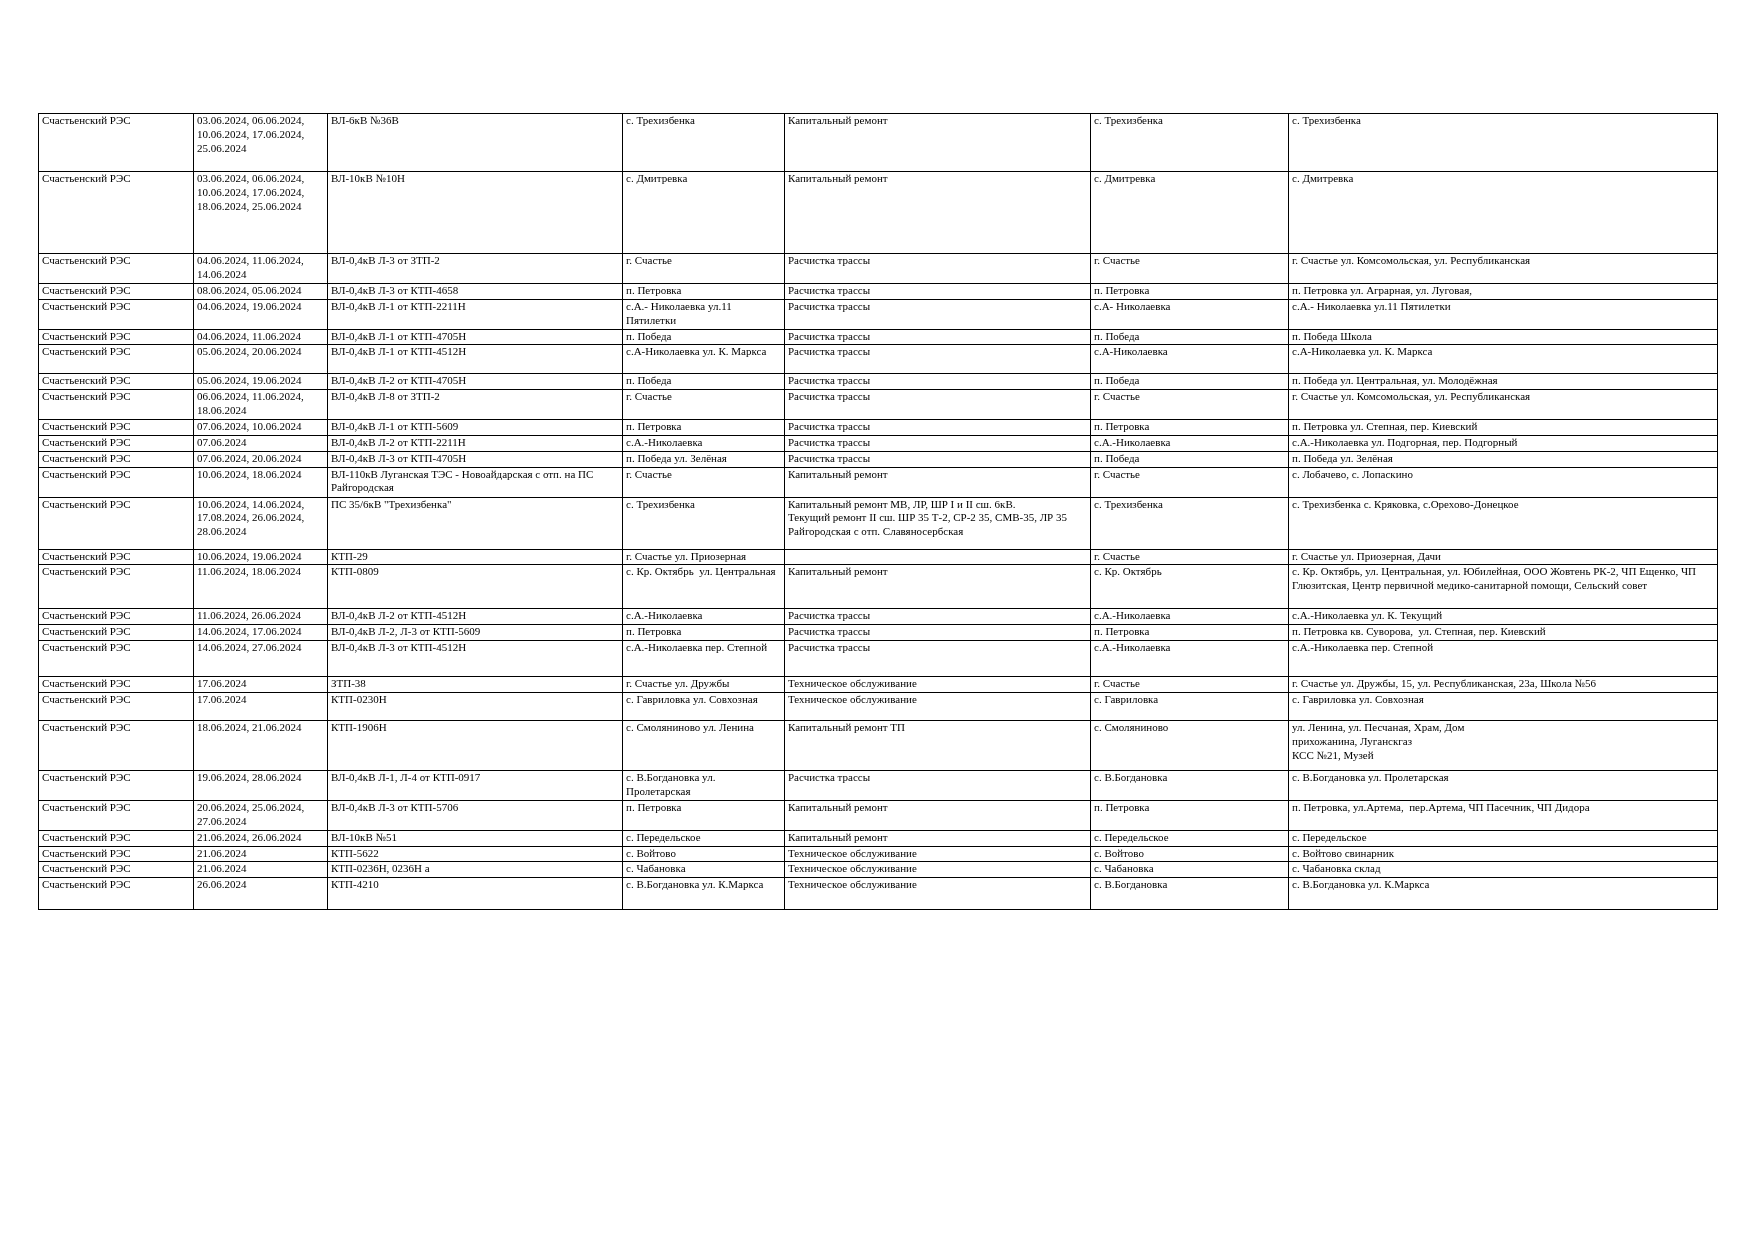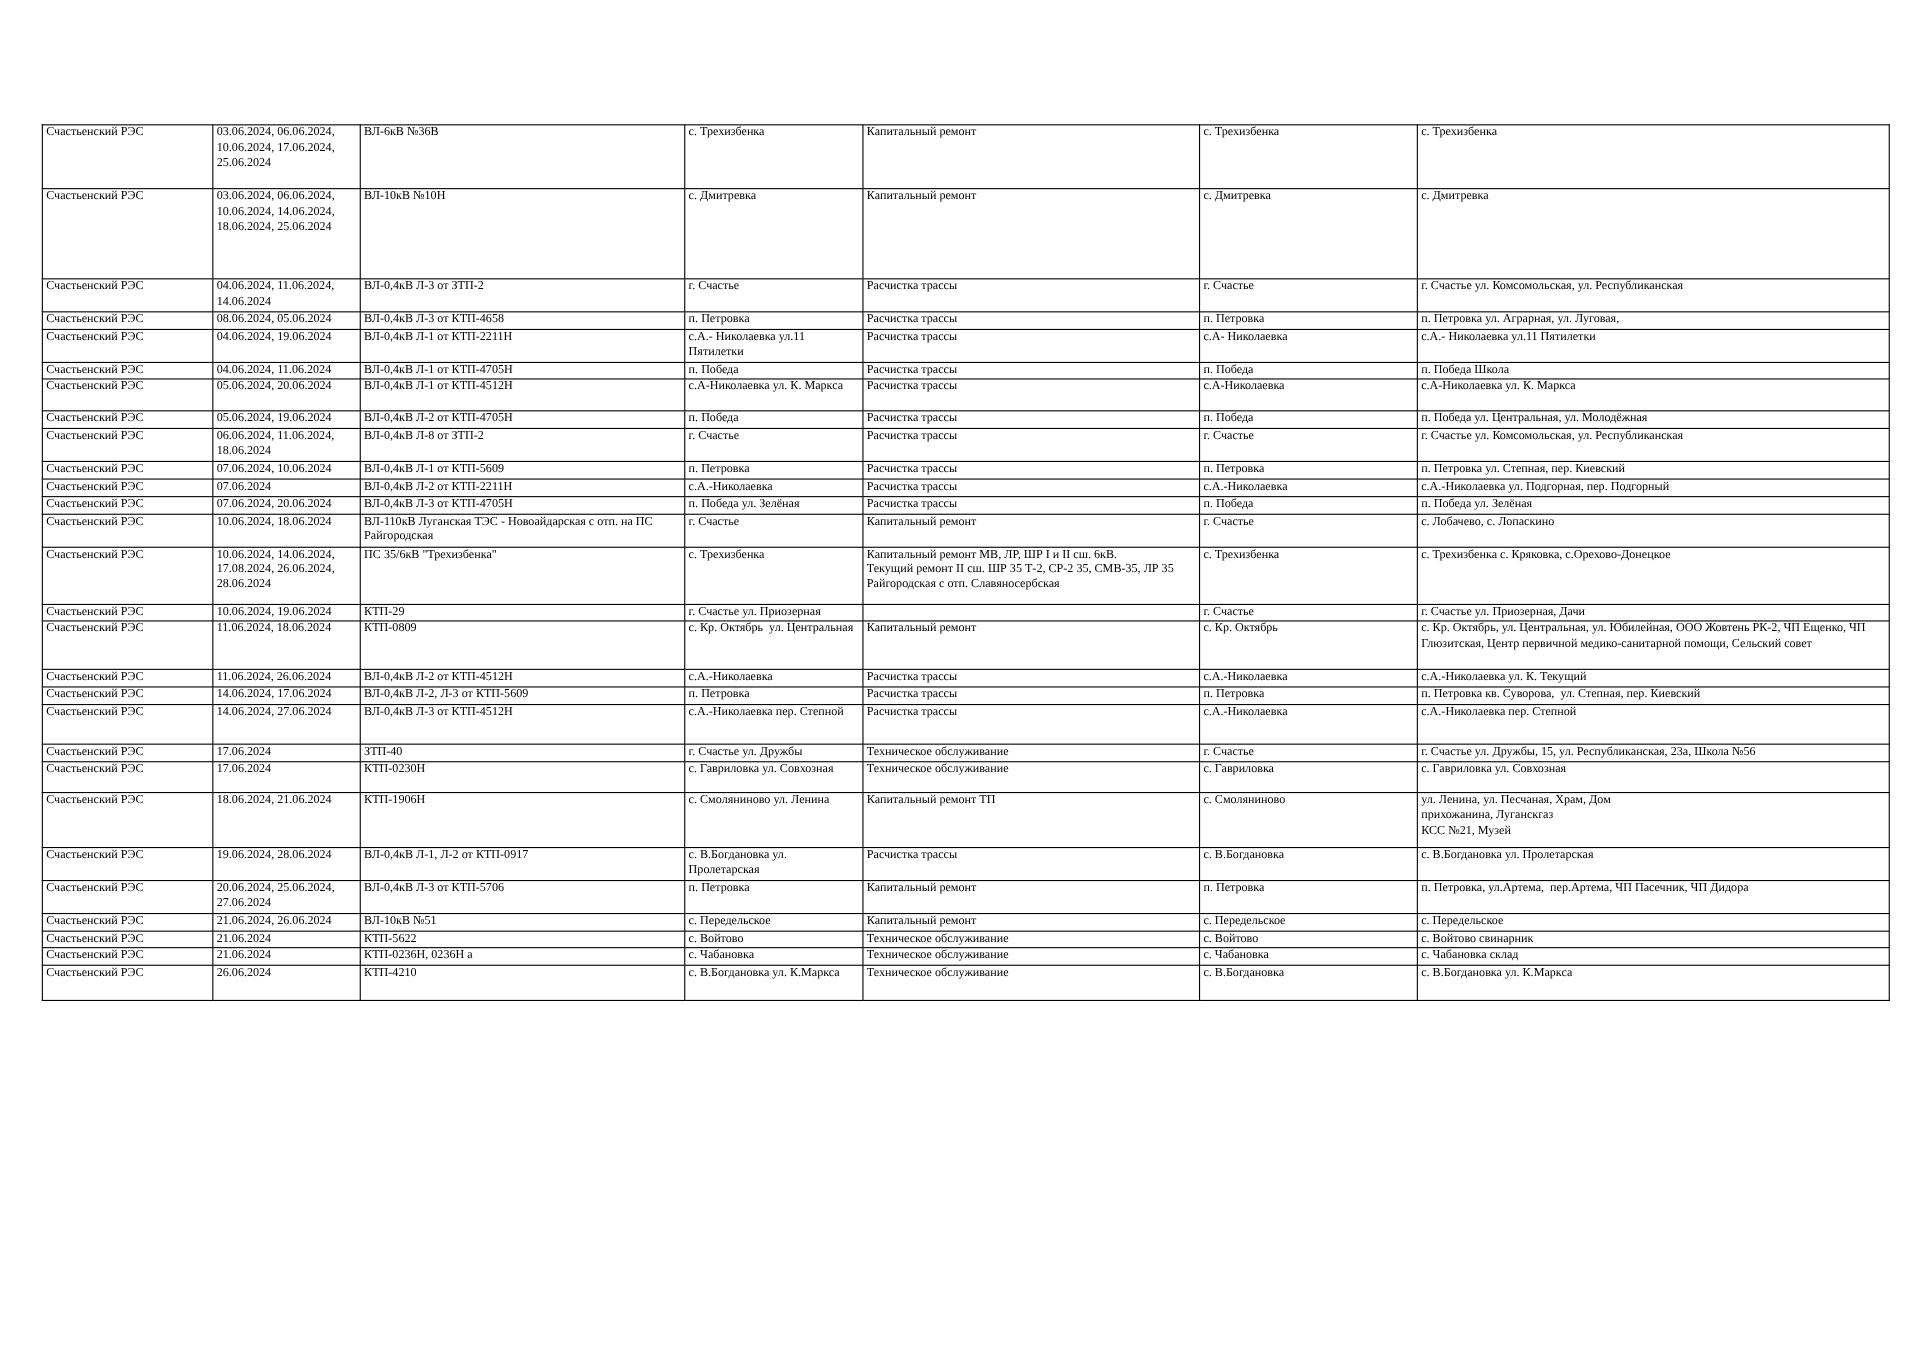--- a/index.html
+++ b/index.html
@@ -79,21 +79,21 @@
           <td>Счастьенский РЭС</td>
           <td>03.06.2024, 06.06.2024, 10.06.2024, 17.06.2024, 25.06.2024</td>
           <td>ВЛ-6кВ №36В</td>
           <td>с. Трехизбенка</td>
           <td>Капитальный ремонт</td>
           <td>с. Трехизбенка</td>
           <td>с. Трехизбенка</td>
         </tr>
         <tr>
           <td>Счастьенский РЭС</td>
-          <td>03.06.2024, 06.06.2024, 10.06.2024, 14.06.2024, 18.06.2024, 25.06.2024</td>
+          <td>03.06.2024, 06.06.2024, 10.06.2024, 17.06.2024, 18.06.2024, 25.06.2024</td>
           <td>ВЛ-10кВ №10Н</td>
           <td>с. Дмитревка</td>
           <td>Капитальный ремонт</td>
           <td>с. Дмитревка</td>
           <td>с. Дмитревка</td>
         </tr>
         <tr>
           <td>Счастьенский РЭС</td>
           <td>04.06.2024, 11.06.2024, 14.06.2024</td>
           <td>ВЛ-0,4кВ Л-3 от ЗТП-2</td>
@@ -243,21 +243,21 @@
           <td>14.06.2024, 27.06.2024</td>
           <td>ВЛ-0,4кВ Л-3 от КТП-4512Н</td>
           <td>с.А.-Николаевка пер. Степной</td>
           <td>Расчистка трассы</td>
           <td>с.А.-Николаевка</td>
           <td>с.А.-Николаевка пер. Степной</td>
         </tr>
         <tr>
           <td>Счастьенский РЭС</td>
           <td>17.06.2024</td>
-          <td>ЗТП-40</td>
+          <td>ЗТП-38</td>
           <td>г. Счастье ул. Дружбы</td>
           <td>Техническое обслуживание</td>
           <td>г. Счастье</td>
           <td>г. Счастье ул. Дружбы, 15, ул. Республиканская, 23а, Школа №56</td>
         </tr>
         <tr>
           <td>Счастьенский РЭС</td>
           <td>17.06.2024</td>
           <td>КТП-0230Н</td>
           <td>с. Гавриловка ул. Совхозная</td>
@@ -272,21 +272,21 @@
           <td>с. Смоляниново ул. Ленина</td>
           <td>Капитальный ремонт ТП</td>
           <td>с. Смоляниново</td>
           <td>ул. Ленина, ул. Песчаная, Храм, Дом
 прихожанина, Луганскгаз
 КСС №21, Музей</td>
         </tr>
         <tr>
           <td>Счастьенский РЭС</td>
           <td>19.06.2024, 28.06.2024</td>
-          <td>ВЛ-0,4кВ Л-1, Л-2 от КТП-0917</td>
+          <td>ВЛ-0,4кВ Л-1, Л-4 от КТП-0917</td>
           <td>с. В.Богдановка ул. Пролетарская</td>
           <td>Расчистка трассы</td>
           <td>с. В.Богдановка</td>
           <td>с. В.Богдановка ул. Пролетарская</td>
         </tr>
         <tr>
           <td>Счастьенский РЭС</td>
           <td>20.06.2024, 25.06.2024, 27.06.2024</td>
           <td>ВЛ-0,4кВ Л-3 от КТП-5706</td>
           <td>п. Петровка</td>

